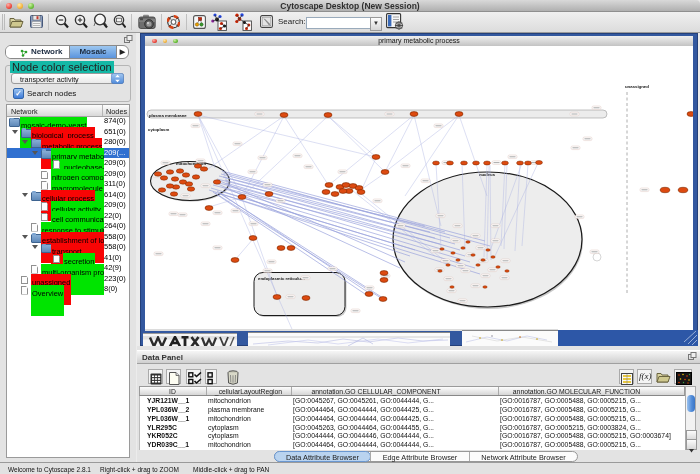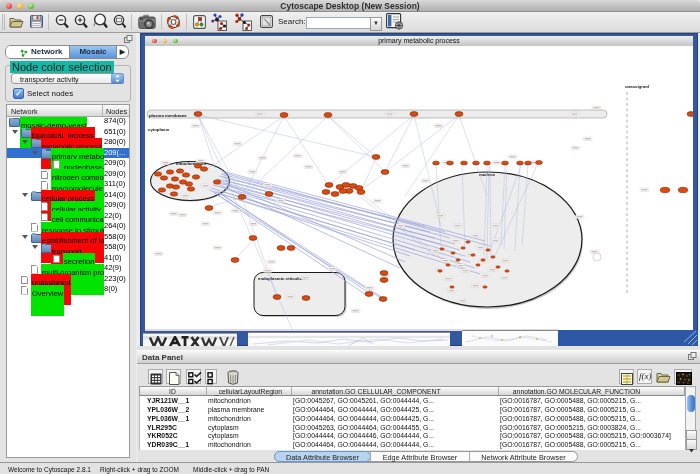--- a/index.html
+++ b/index.html
@@ -179,21 +179,21 @@
         <linearGradient id="cbg" x1="0" y1="0" x2="0" y2="1">
           <stop offset="0" stop-color="#a6c9f1"></stop>
           <stop offset="1" stop-color="#4d89da"></stop>
         </linearGradient>
       </defs>
       <rect x="0.3" y="0.3" width="12.4" height="10.4" rx="2.5" fill="url(#cbg)" stroke="#4a77b8" stroke-width="0.6"></rect>
       <path d="M6.5 1.8 L8.8 4.3 L4.2 4.3z" fill="#fff"></path>
       <path d="M6.5 9.2 L8.8 6.7 L4.2 6.7z" fill="#fff"></path>
     </svg>
   <div class="abs cb">✓</div>
-  <div class="abs cblbl">Select nodes</div>
+  <div class="abs cblbl">Search nodes</div>
   <div class="abs tree" id="TREE">
     <div class="abs thead">
         <span style="position:absolute;left:4px;top:1.5px">Network</span>
         <span style="position:absolute;left:99px;top:1.5px">Nodes</span>
         <span style="position:absolute;left:95px;top:0;width:1px;height:11px;background:#b5b5b5"></span>
       </div>
     <div class="abs trow" style="top:11px">
         <span class="fold" style="left:2px"></span>
         <span class="nm" style="left:13px;background:#00e400;max-width:80px">mosaic-demo-yeast</span>
         <span class="cnt">874(0)</span>

